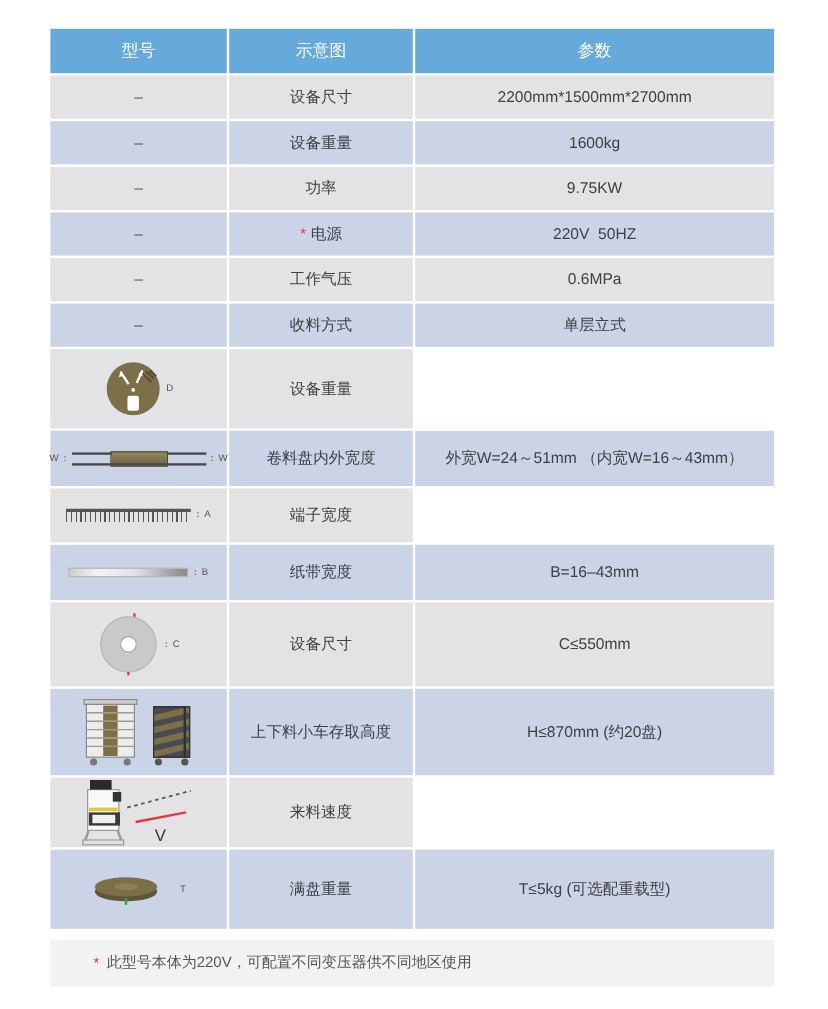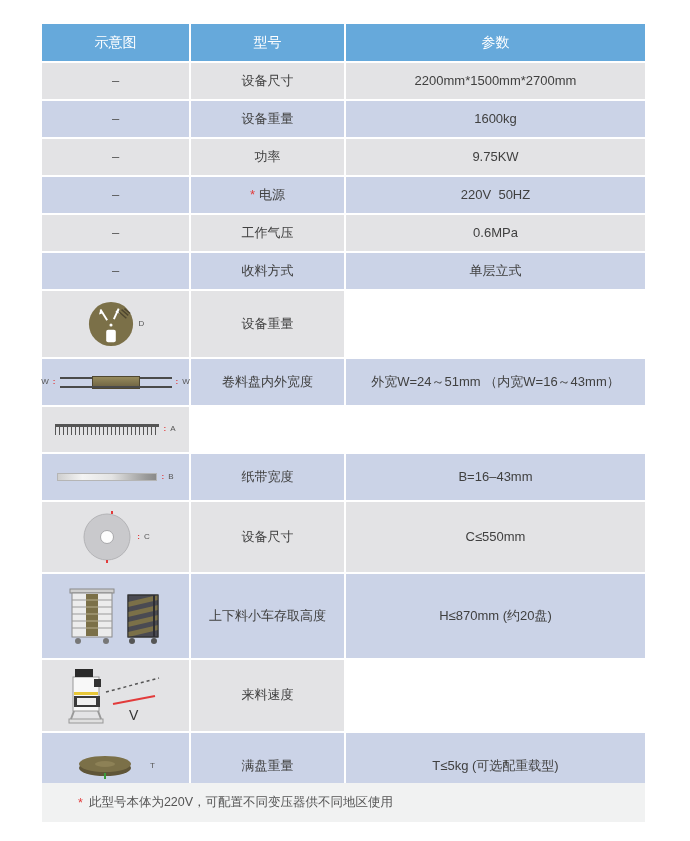--- a/index.html
+++ b/index.html
@@ -24,22 +24,22 @@
   }
   .head .cell { background:#66A9DB; color:#ffffff; font-size:14px; }
   .odd  .cell { background:#E3E3E5; }
   .even .cell { background:#CBD3E7; }
   .h37 .cell { height:37px; }
   .h36 .cell { height:36px; }
   .h45 .cell { height:45px; }
   .h46 .cell { height:46px; }
   .h66 .cell { height:66px; }
   .h70 .cell { height:70px; }
-  .h71 .cell { height:71px; }
-  .h72 .cell { height:84px; }
+  .h71 .cell { height:58px; }
+  .h72 .cell { height:72px; }
   .c-param span { white-space:pre-wrap; }
   .star { color:#E23B3B; margin-right:4px; }
   .dash { color:#555; }
 
   
   .icwrap { display:flex; align-items:center; justify-content:center; gap:4px; }
   .ilabel { font-size:8px; color:#555; }
   .icolon { font-size:8px; color:#E23B3B; font-weight:bold; }
   .ic-section-body { position:relative; width:112px; height:13px; }
   .ic-section-body::before, .ic-section-body::after {
@@ -73,24 +73,24 @@
   .footnote .star { margin-right:6px; }
   svg text { font-family:"Liberation Sans","DejaVu Sans",sans-serif; }
 </style>
 </head>
 <body>
 
 <div class="spec-table">
 
   <div class="trow head h37">
     <div class="cell">
+        <span>型号</span>
+      </div>
+    <div class="cell">
         <span>示意图</span>
-      </div>
-    <div class="cell">
-        <span>型号</span>
       </div>
     <div class="cell">
         <span>参数</span>
       </div>
   </div>
 
   <div class="trow odd h36">
     <div class="cell c-schem">
         <span class="dash">–</span>
       </div>
@@ -205,20 +205,23 @@
   </div>
 
   <div class="trow odd h45">
     <div class="cell c-schem">
       <div class="icwrap">
         <span class="ic-comb"></span>
         <span class="icolon">:</span>
           <span class="ilabel">A</span>
       </div>
     </div>
+    <div class="cell c-model">
+        <span>端子宽度</span>
+      </div>
   </div>
 
   <div class="trow even h46">
     <div class="cell c-schem">
       <div class="icwrap">
         <span class="ic-tape"></span>
         <span class="icolon">:</span>
           <span class="ilabel">B</span>
       </div>
     </div>

